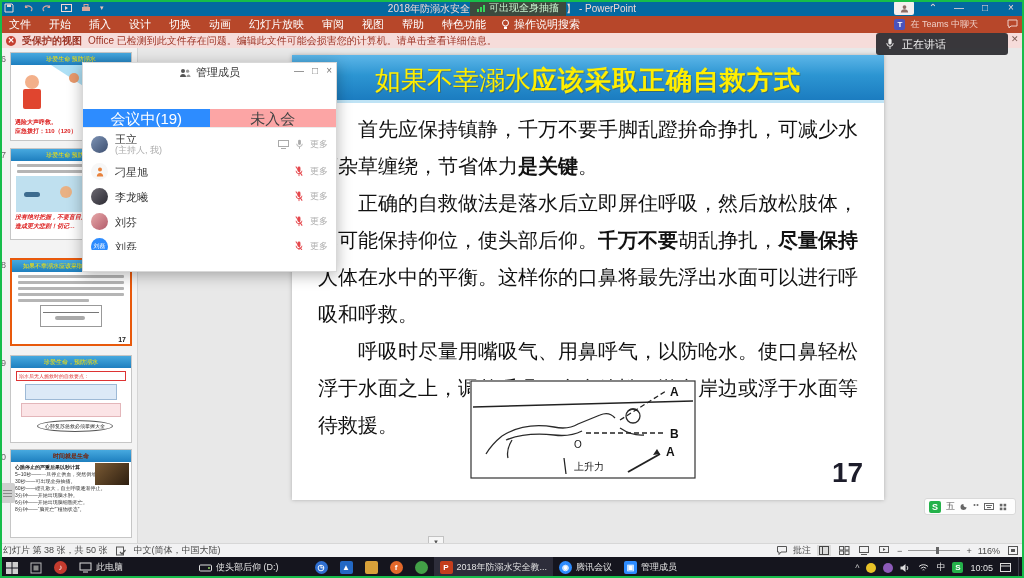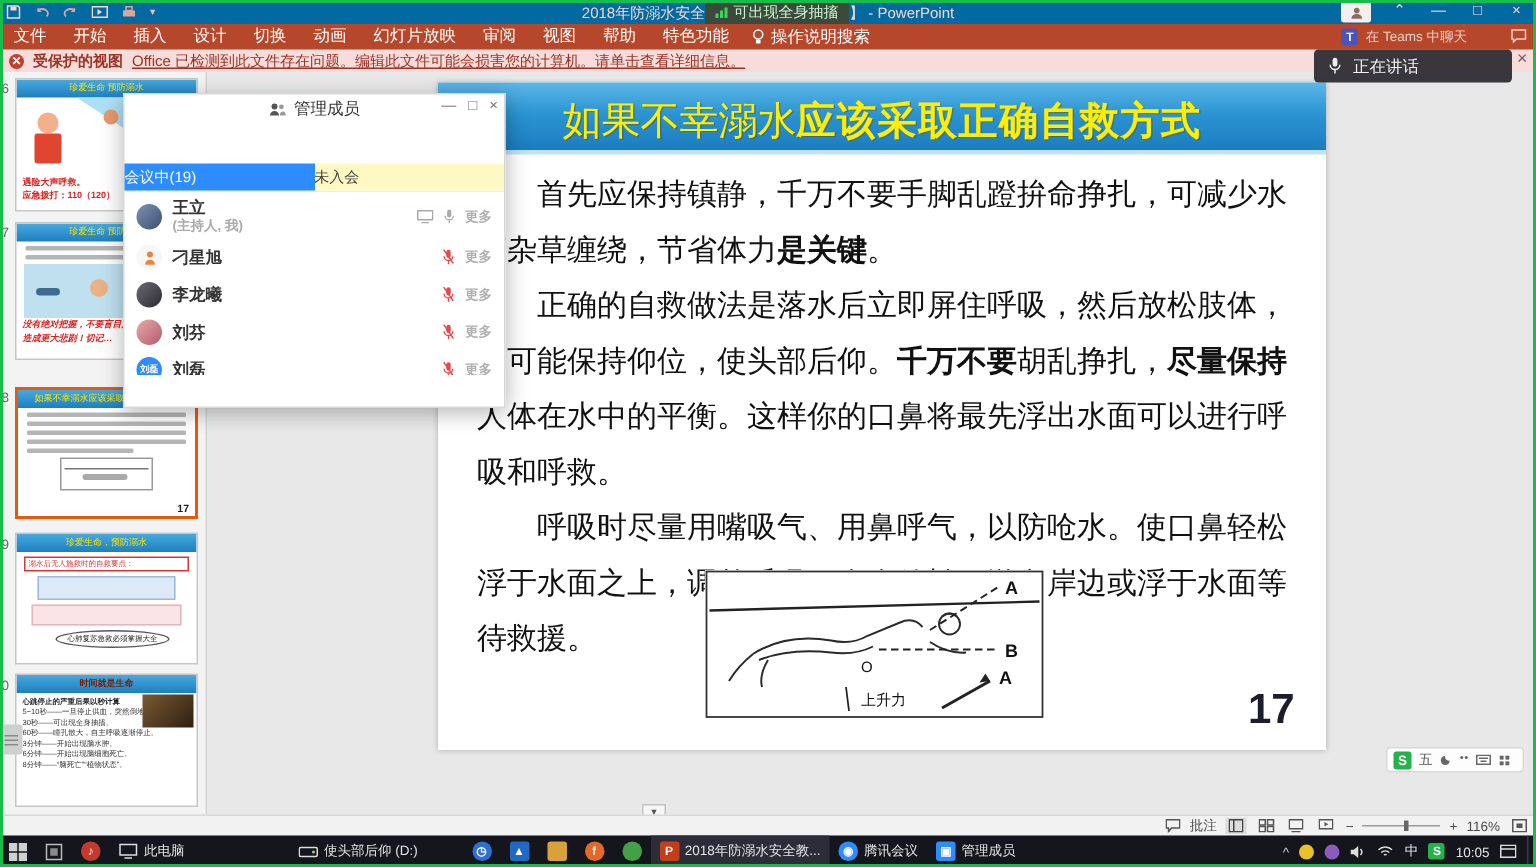--- a/index.html
+++ b/index.html
@@ -28,21 +28,21 @@
   #teams-row { right:6px; top:17px; height:14px; display:flex; align-items:center; gap:5px; z-index:6; color:#efcfc6; font-size:9px; }
   #teams-badge { width:11px; height:11px; background:#4b53bc; color:#fff; border-radius:2px; font-size:8px;
     text-align:center; line-height:11px; font-weight:bold; }
 
   
   #protbar { left:0; top:33px; width:1024px; height:15px; background:#f6dcda; display:flex; align-items:center;
     gap:6px; padding-left:6px; font-size:10px; color:#9c3324; z-index:4; }
   #prot-icon { width:10px; height:10px; border-radius:50%; background:#c43e2f; color:#fff; font-size:8px;
     line-height:10px; text-align:center; font-weight:bold; }
   #prot-label { font-weight:bold; }
-  #prot-msg { text-decoration:underline; }
+  #prot-msg { }
 
   
   #toast { left:876px; top:33px; width:132px; height:22px; background:rgba(42,42,46,.93); border-radius:3px;
     display:flex; align-items:center; gap:8px; padding:0 10px; z-index:30; }
   #toast span { color:#f0f0f0; font-size:11px; }
   #toast-close { left:1011px; top:34px; font-size:9px; color:#7a5a52; z-index:30; }
 
   
   #docarea { left:0; top:48px; width:1024px; height:495px; background:#e8e8e8; }
   #thumbpanel { left:0; top:0; width:138px; height:495px; background:#f3f3f3; border-right:1px solid #d5d5d5; }
@@ -76,24 +76,24 @@
   
   #dialog { left:82px; top:62px; width:255px; height:210px; background:#fff; z-index:20;
     box-shadow:0 3px 14px rgba(0,0,0,.3); border:1px solid #d8d8d8; font-size:11px; }
   #dlg-title { height:19px; display:flex; align-items:center; justify-content:center; gap:5px; color:#333; font-size:11px; }
   .dlg-winbtns { position:absolute; right:4px; top:2px; display:flex; gap:8px; color:#777; font-size:10px; }
   #dlg-search { position:absolute; left:7px; right:7px; top:23px; height:20px; border:1px solid #e0e0e0;
     border-radius:2px; display:flex; align-items:center; padding:0 6px; gap:5px; }
   #dlg-search input { border:none; outline:none; width:100%; font-size:10px; color:#333; }
   #dlg-search input::placeholder { color:#b9b9b9; }
   #dlg-tabs { position:absolute; left:0; top:46px; width:100%; height:19px; display:flex; border-bottom:1px solid #ececec; }
-  .dlg-tab { flex:1; line-height:19px; font-size:10px; }
+  .dlg-tab { flex:1; text-align:center; line-height:19px; font-size:15px; }
   .dlg-tab.active { background:#2d8cff; color:#fff; }
-  .dlg-tab.inactive { background:#fef9c3; color:#444; }
-  #members { position:absolute; left:0; top:66px; width:100%; height:121px; overflow:hidden;font-weight:bold; }
+  .dlg-tab.inactive { background:#fca5a5; color:#444; }
+  #members { position:absolute; left:0; top:66px; width:100%; height:121px; overflow:hidden; }
   .mrow { position:relative; height:25px; display:flex; align-items:center; padding:0 8px; }
   .mrow.first { height:30px; }
   .avatar { width:17px; height:17px; border-radius:50%; flex:none; margin-right:7px; }
   .mname { font-size:11px; color:#333; line-height:12px; }
   .msub { font-size:9px; color:#aaa; line-height:10px; }
   .mic-right { position:absolute; right:8px; display:flex; align-items:center; gap:7px; }
   .more { font-size:9px; color:#b0b0b0; }
   #dlg-footer { position:absolute; left:0; bottom:0; width:100%; height:24px; border-top:1px solid #eee;
     display:flex; align-items:center; justify-content:center; gap:6px; background:#fff; }
   .dlg-btn { border:1px solid #d9d9d9; border-radius:2px; background:#fff; font-size:10px; color:#333;
@@ -485,20 +485,28 @@
     </svg>
   <svg width="8" height="8" viewBox="0 0 8 8">
       <rect x="0.8" y="0.8" width="2.6" height="2.6" fill="#666"></rect>
       <rect x="4.6" y="0.8" width="2.6" height="2.6" fill="#666"></rect>
       <rect x="0.8" y="4.6" width="2.6" height="2.6" fill="#666"></rect>
       <rect x="4.6" y="4.6" width="2.6" height="2.6" fill="#666"></rect>
     </svg>
 </div>
 
 <div id="statusbar" class="abs">
+  <div id="status-left">
+    <span>幻灯片 第 38 张，共 50 张</span>
+    <svg width="10" height="10" viewBox="0 0 10 10">
+        <rect x="0.5" y="1" width="7" height="8" fill="none" stroke="#555"></rect>
+        <path d="M4 6l2 2 3.5-4" fill="none" stroke="#555" stroke-width="1.2"></path>
+      </svg>
+    <span>中文(简体，中国大陆)</span>
+  </div>
   <div id="status-right">
     <svg width="10" height="9" viewBox="0 0 10 9">
         <path d="M0.5 0.5h9v5.5H4L2 8.5V6H0.5z" fill="none" stroke="#555"></path>
       </svg>
     <span>批注</span>
     <span class="viewicon active">
         <svg width="10" height="9" viewBox="0 0 10 9">
           <rect x="0.5" y="0.5" width="9" height="8" fill="none" stroke="#444"></rect>
           <line x1="3.5" y1="0.5" x2="3.5" y2="8.5" stroke="#444"></line>
         </svg>

